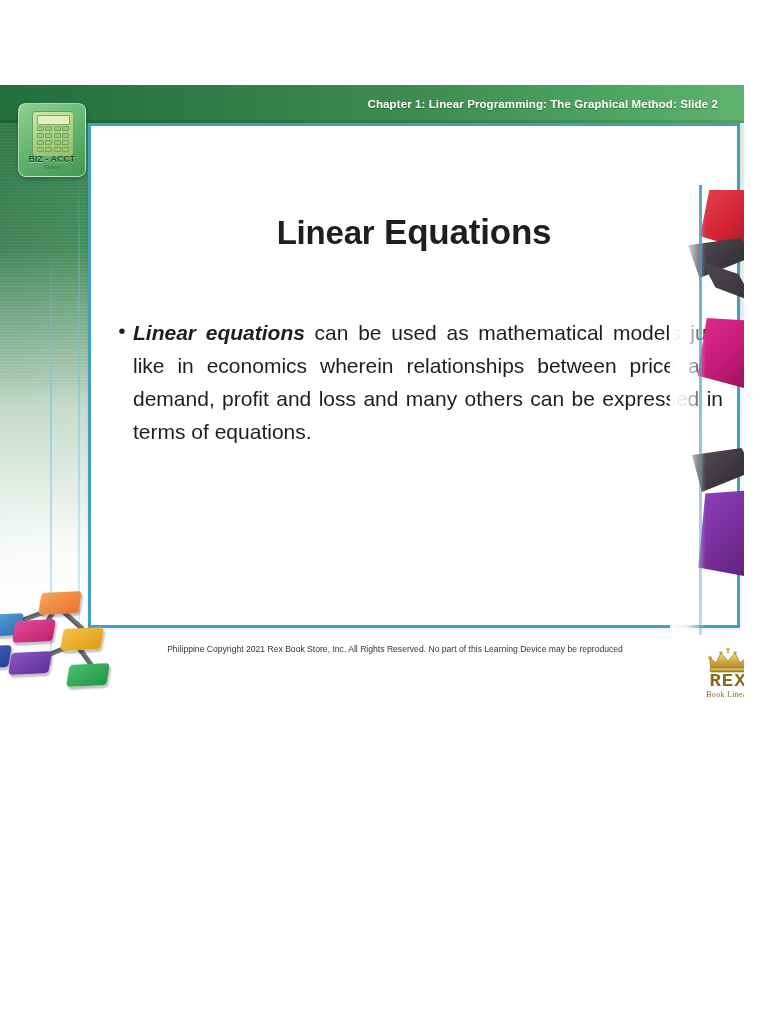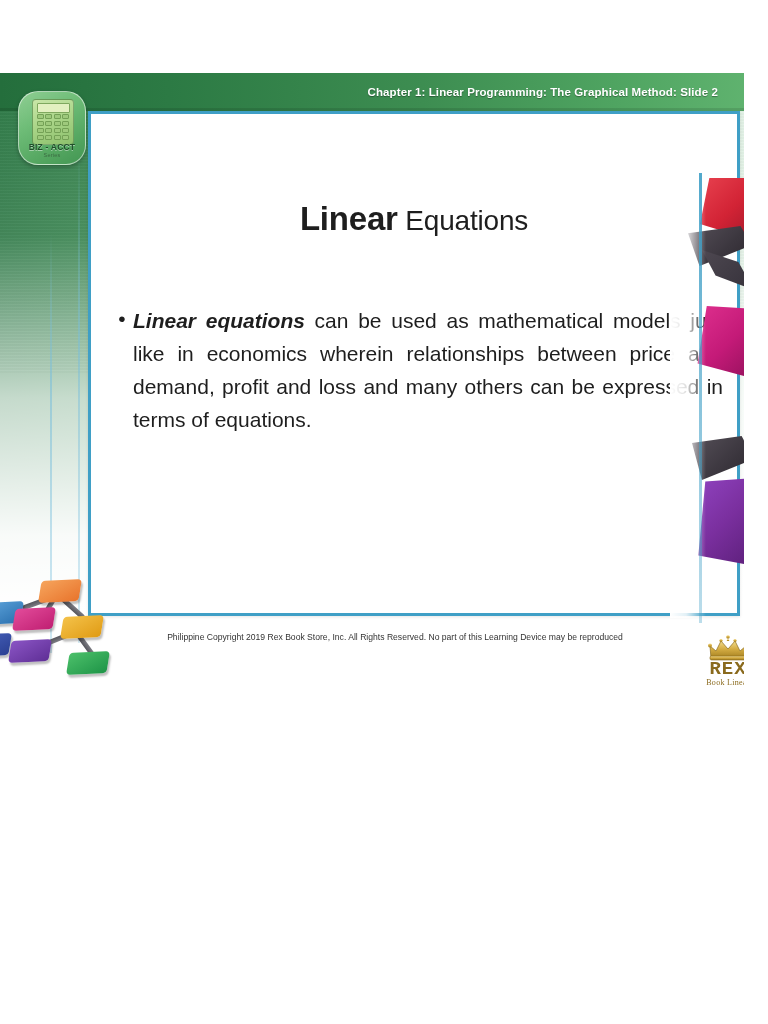--- a/index.html
+++ b/index.html
@@ -12,21 +12,21 @@
     height: 1024px;
     position: relative;
     font-family: "Liberation Sans", sans-serif;
     overflow: hidden;
   }
 
   
   #slide {
     position: absolute;
     left: 0;
-    top: 73px;
+    top: 85px;
     width: 744px;
     height: 625px;
     overflow: hidden;
     background: #fde047;
   }
 
   
   .green-backdrop {
     position: absolute;
     left: 0; top: 0;
@@ -87,21 +87,21 @@
     text-shadow: 0 1px 1px rgba(0,0,0,0.35);
   }
 
   
   .badge {
     position: absolute;
     left: 18px;
     top: 18px;
     width: 66px;
     height: 72px;
-    border-radius: 20px;
+    border-radius: 8px;
     background: linear-gradient(150deg, #8fce93 0%, #6fbd78 35%, #56a862 70%, #439653 100%);
     border: 1px solid rgba(255,255,255,0.55);
     box-shadow: 0 2px 4px rgba(0,0,0,0.28);
     overflow: hidden;
   }
   .badge-calc {
     position: absolute;
     left: 13px; top: 7px;
     width: 40px; height: 44px;
     border-radius: 4px;
@@ -171,22 +171,22 @@
     top: 86px;
     text-align: center;
     color: #1e1e1e;
   }
   .slide-title .t-big {
     font-size: 33px;
     font-weight: bold;
     letter-spacing: -0.2px;
   }
   .slide-title .t-small {
-    font-size: 28px;
-    font-weight: normal;
+    font-size: 35px;
+    font-weight: bold;
     letter-spacing: -0.2px;
   }
 
   .bullet-block {
     position: absolute;
     left: 20px;
     top: 190px;
     width: 612px;
     display: flex;
     align-items: flex-start;
@@ -454,21 +454,21 @@
     <div class="node n-blue"></div>
     <div class="node n-pink"></div>
     <div class="node n-yellow"></div>
     <div class="node n-navy"></div>
     <div class="node n-purple"></div>
     <div class="node n-green"></div>
   </div>
 
   <div class="footer">
     <div class="copyright">
-      <div>Philippine Copyright 2019 Rex Book Store, Inc. All Rights Reserved. No part of this Learning Device may be reproduced</div>
+      <div>Philippine Copyright 2021 Rex Book Store, Inc. All Rights Reserved. No part of this Learning Device may be reproduced</div>
     </div>
     <div class="rex-logo">
       <svg class="rex-crown" width="46" height="26" viewBox="0 0 46 26">
         <defs>
           <linearGradient id="gold" x1="0" y1="0" x2="0" y2="1">
             <stop offset="0%" stop-color="#f3dd8e"></stop>
             <stop offset="45%" stop-color="#d4ac43"></stop>
             <stop offset="100%" stop-color="#a07c1c"></stop>
           </linearGradient>
         </defs>

